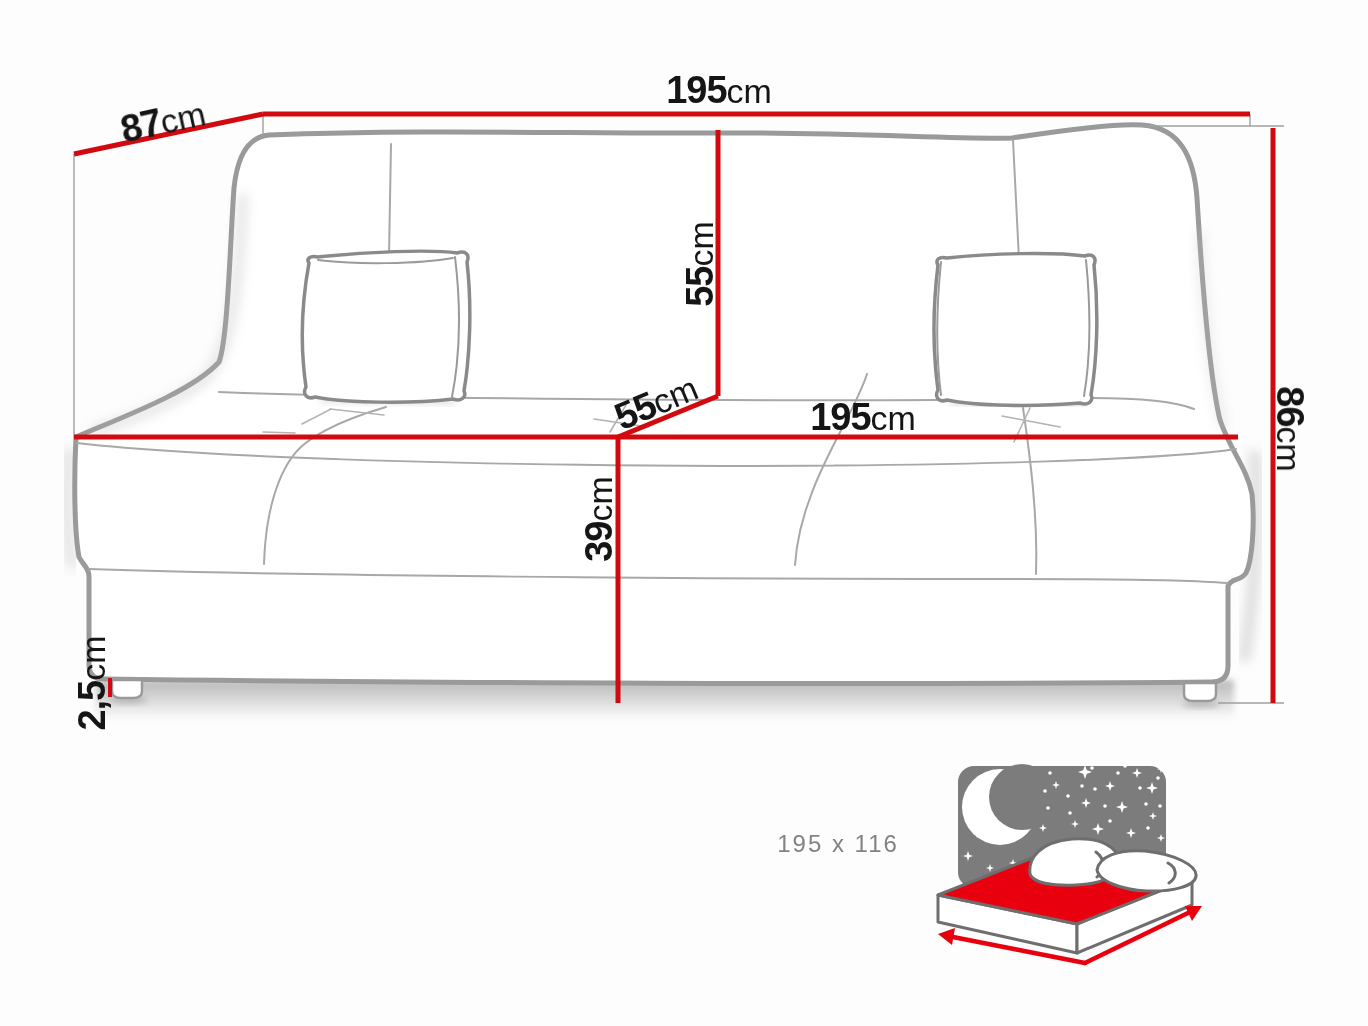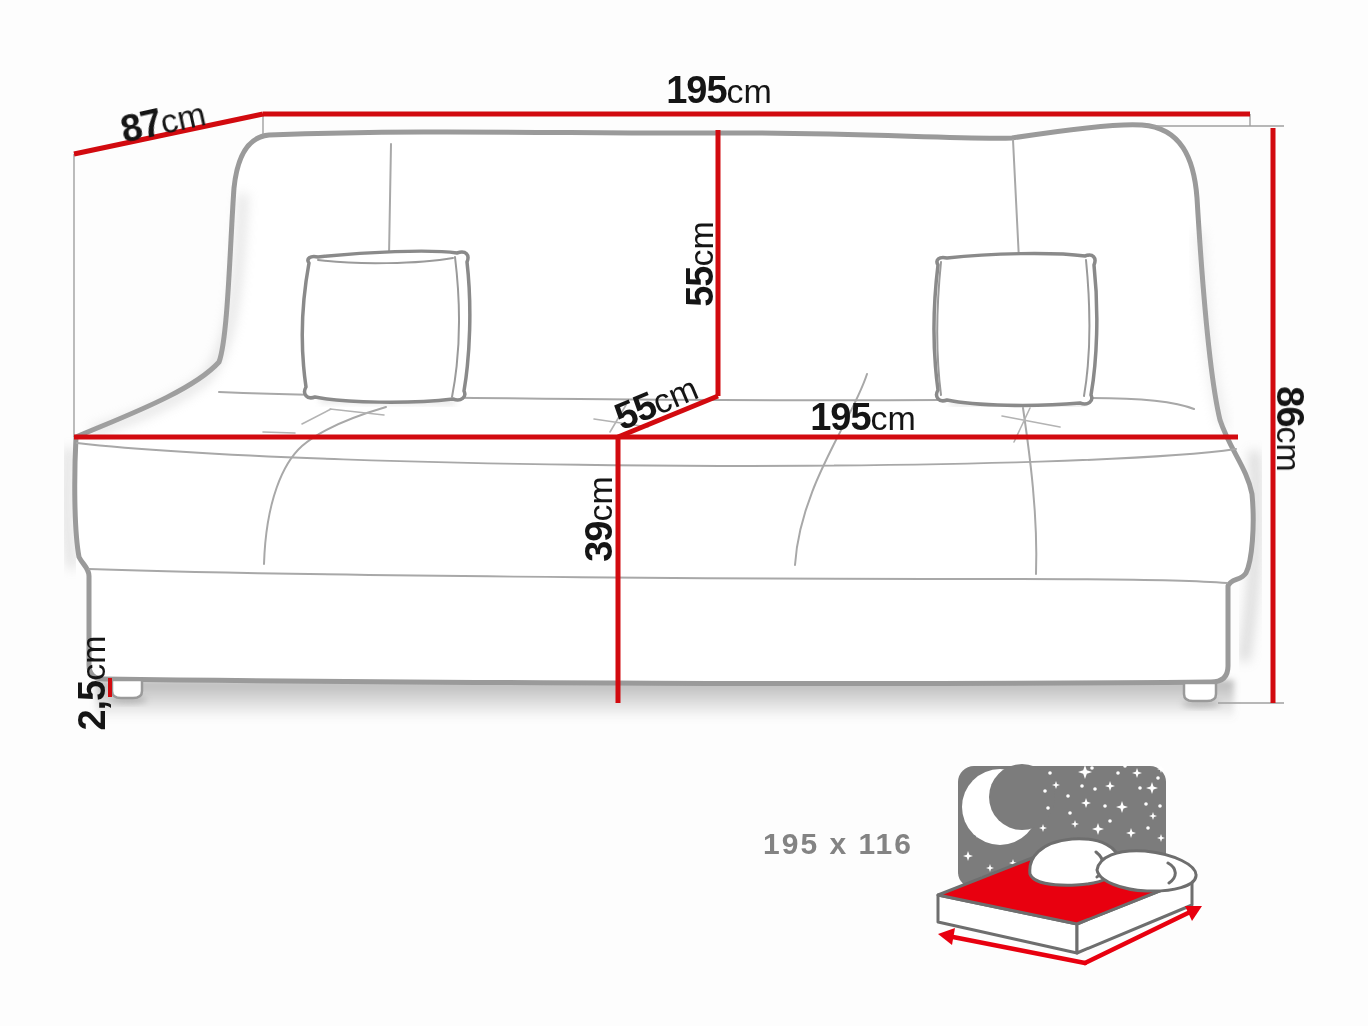--- a/index.html
+++ b/index.html
@@ -32,22 +32,22 @@
     font-size:38px;
     letter-spacing:-1px;
     line-height:1;
     user-select:none;
   }
   .dim-label .unit{font-weight:400;font-size:34px;letter-spacing:0;}
   .size-label{
     position:absolute;
     transform:translate(-50%,-50%);
     color:var(--size-text-gray);
-    font-weight:700;
-    font-size:30px;
+    font-weight:400;
+    font-size:24px;
     letter-spacing:2px;
     white-space:nowrap;
     line-height:1;
     user-select:none;
   }
 
   
   .outline{fill:#ffffff;stroke:var(--sketch-gray);stroke-width:5;stroke-linejoin:round;stroke-linecap:round;}
   .thin{fill:none;stroke:var(--thin-gray);stroke-width:2;stroke-linecap:round;}
   .crease{fill:none;stroke:#b3b3b3;stroke-width:1.6;stroke-linecap:round;}

